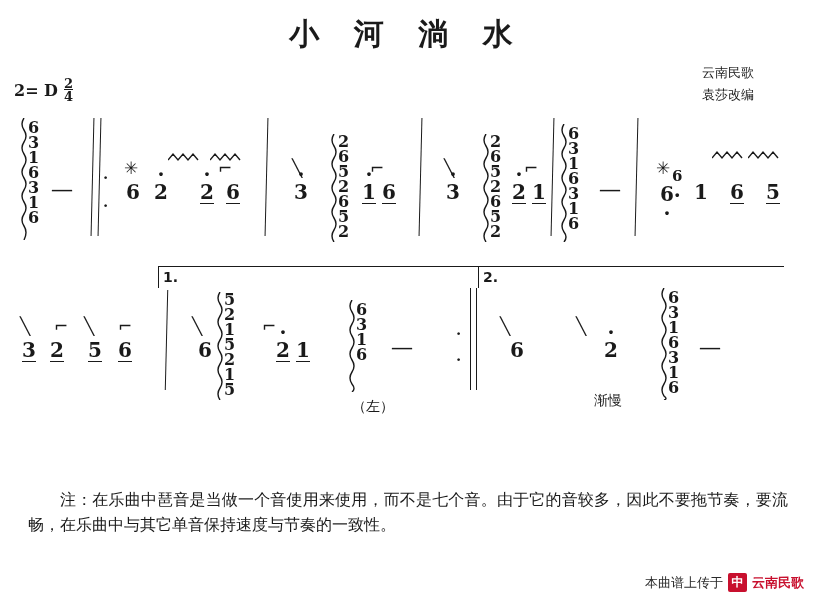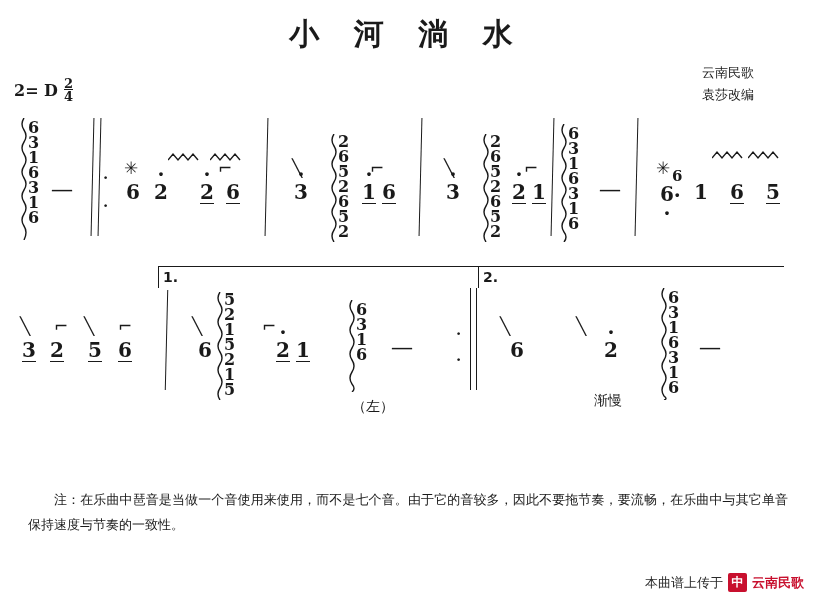--- a/index.html
+++ b/index.html
@@ -166,21 +166,21 @@
     font-size: 14px;
     font-family: "DejaVu Sans", sans-serif;
   }
 
   
   .notes {
     position: absolute;
     left: 28px;
     top: 487px;
     width: 760px;
-    font-size: 13px;
+    font-size: 16px;
     line-height: 25px;
     font-family: "DejaVu Serif", serif;
     text-align: justify;
   }
   .notes p { margin: 0 0 2px 0; text-indent: 2em; }
 
   
   .footer {
     position: absolute;
     right: 10px;

